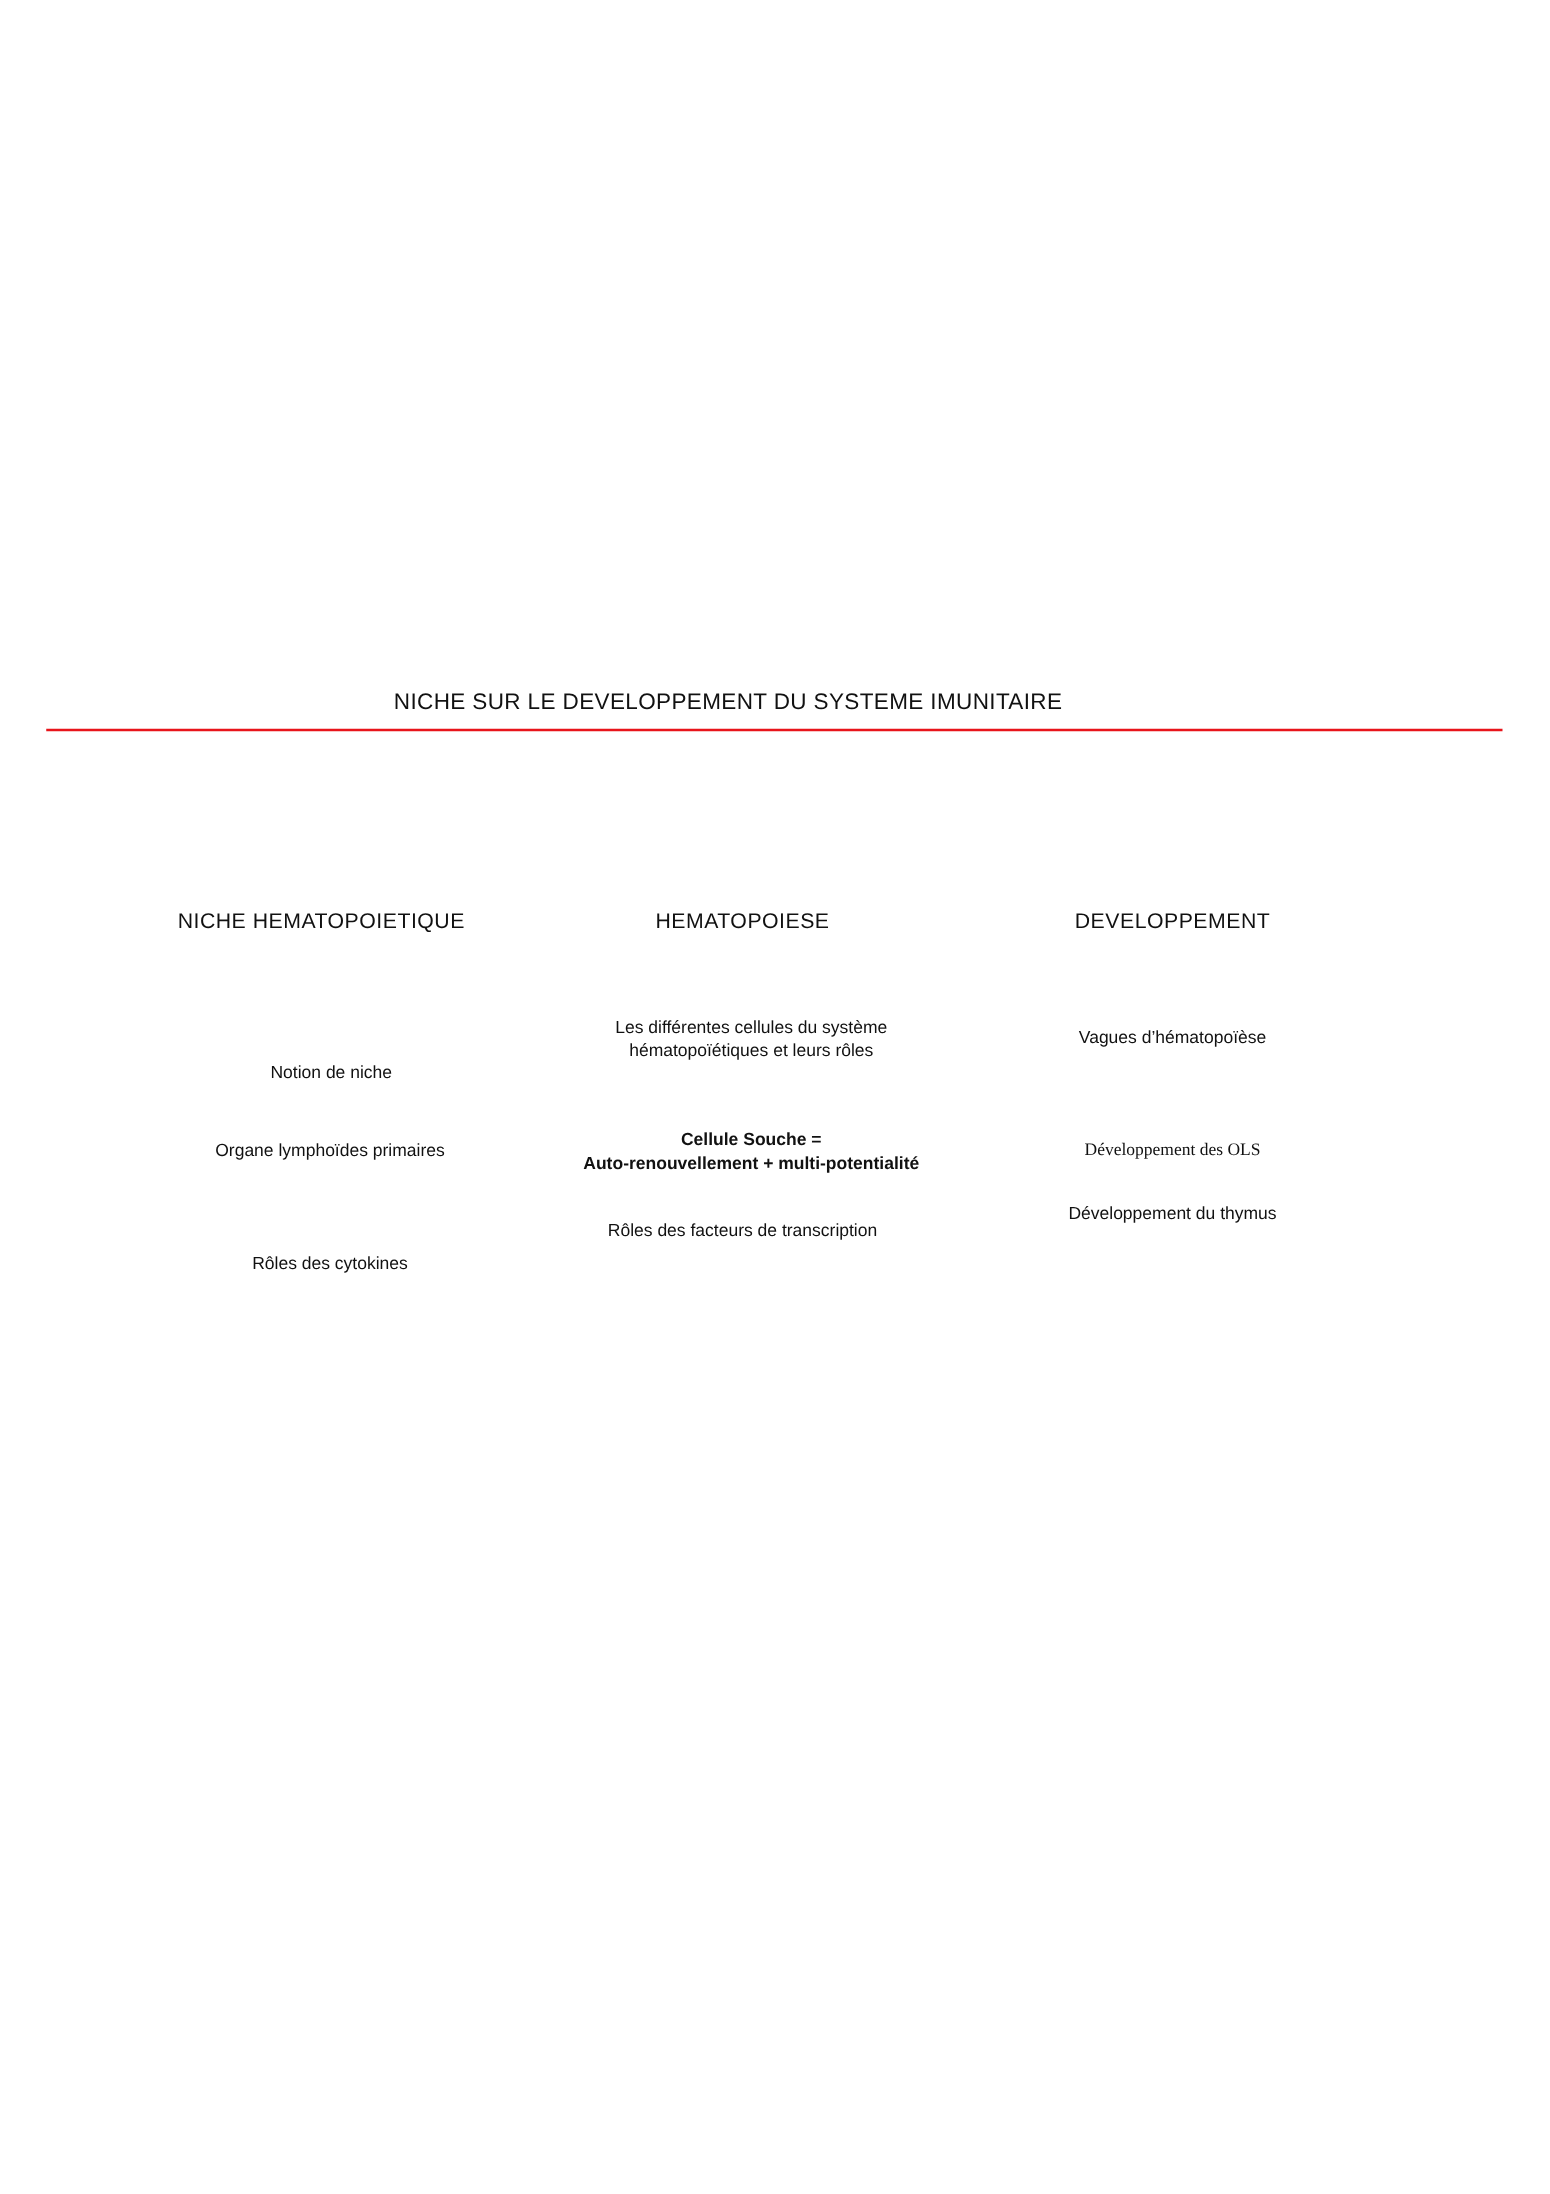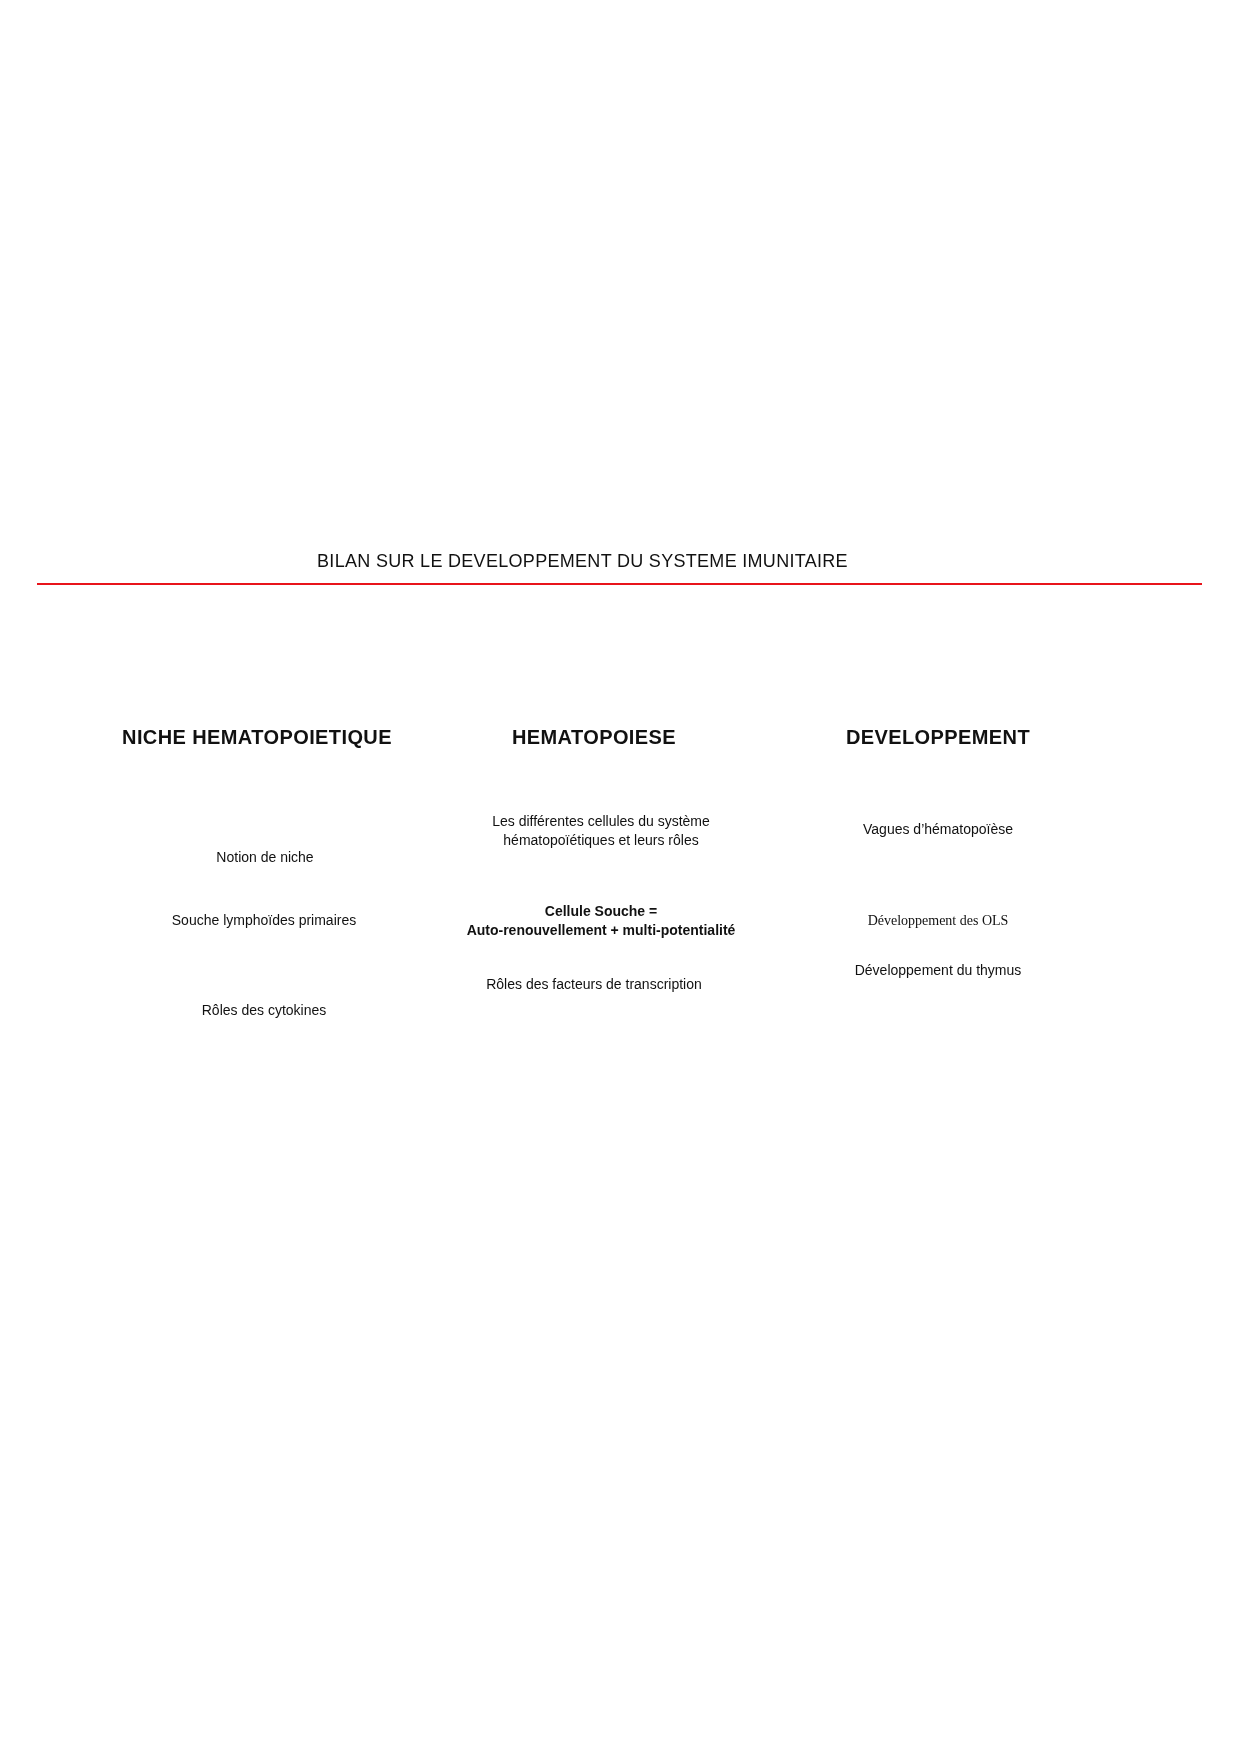--- a/index.html
+++ b/index.html
@@ -30,46 +30,45 @@
       left: 37px;
       top: 583px;
       width: 1165px;
       height: 2px;
     }
     .col-header {
       position: absolute;
       top: 726px;
       width: 360px;
       text-align: center;
-      font-size: 20px;
+      font-size: 17px;
       letter-spacing: 0.4px;
       line-height: 22px;
-      font-weight: bold;
     }
     .item {
       position: absolute;
       width: 360px;
       text-align: center;
       font-size: 14px;
       line-height: 19px;
     }
     .item span { display: block; }
   </style>
 </head>
 <body>
 
-<div class="title">BILAN SUR LE DEVELOPPEMENT DU SYSTEME IMUNITAIRE</div>
+<div class="title">NICHE SUR LE DEVELOPPEMENT DU SYSTEME IMUNITAIRE</div>
 <div class="rule" style="background:#e8141b;"></div>
 
 <div class="col-header" style="left:77px;">NICHE HEMATOPOIETIQUE</div>
 <div class="item" style="left:85px; top:820px;margin-top:28px;">
   <span>Notion de niche</span>
 </div>
 <div class="item" style="left:84px; top:911px;">
-  <span>Souche lymphoïdes primaires</span>
+  <span>Organe lymphoïdes primaires</span>
 </div>
 <div class="item" style="left:84px; top:1001px;">
   <span>Rôles des cytokines</span>
 </div>
 
 <div class="col-header" style="left:414px;">HEMATOPOIESE</div>
 <div class="item" style="left:421px; top:812px;">
   <span>Les différentes cellules du système</span>
   <span>hématopoïétiques et leurs rôles</span>
 </div>

